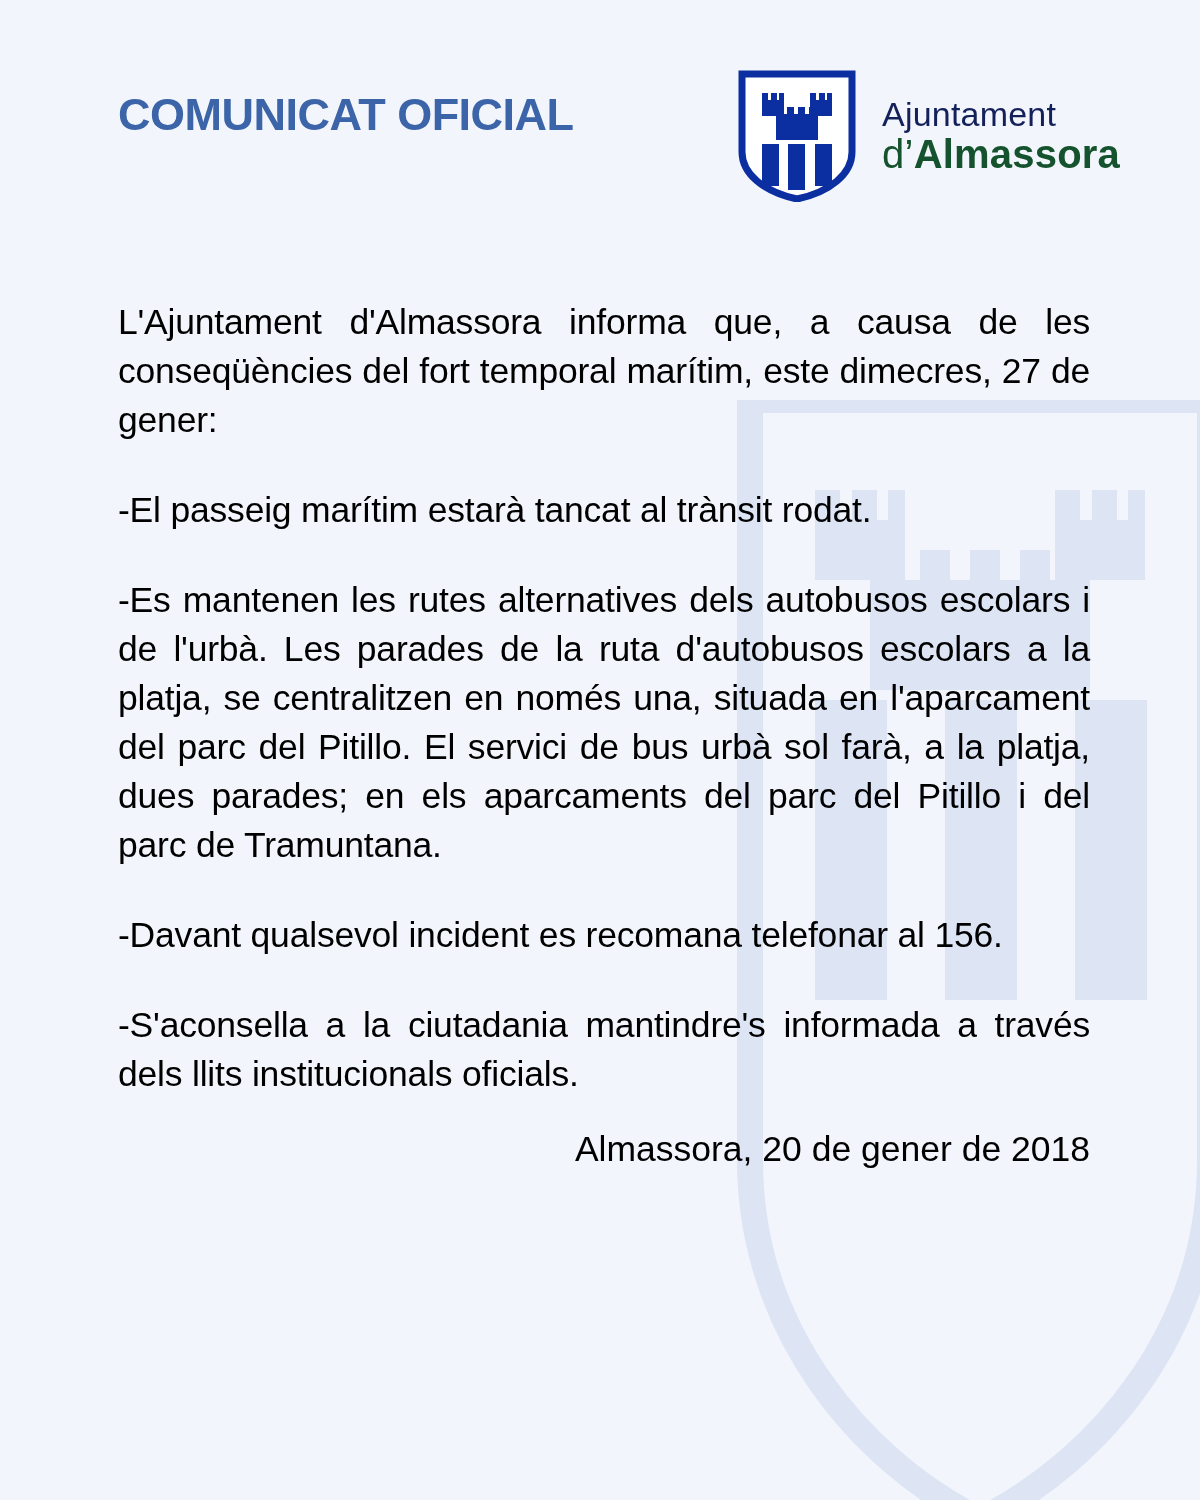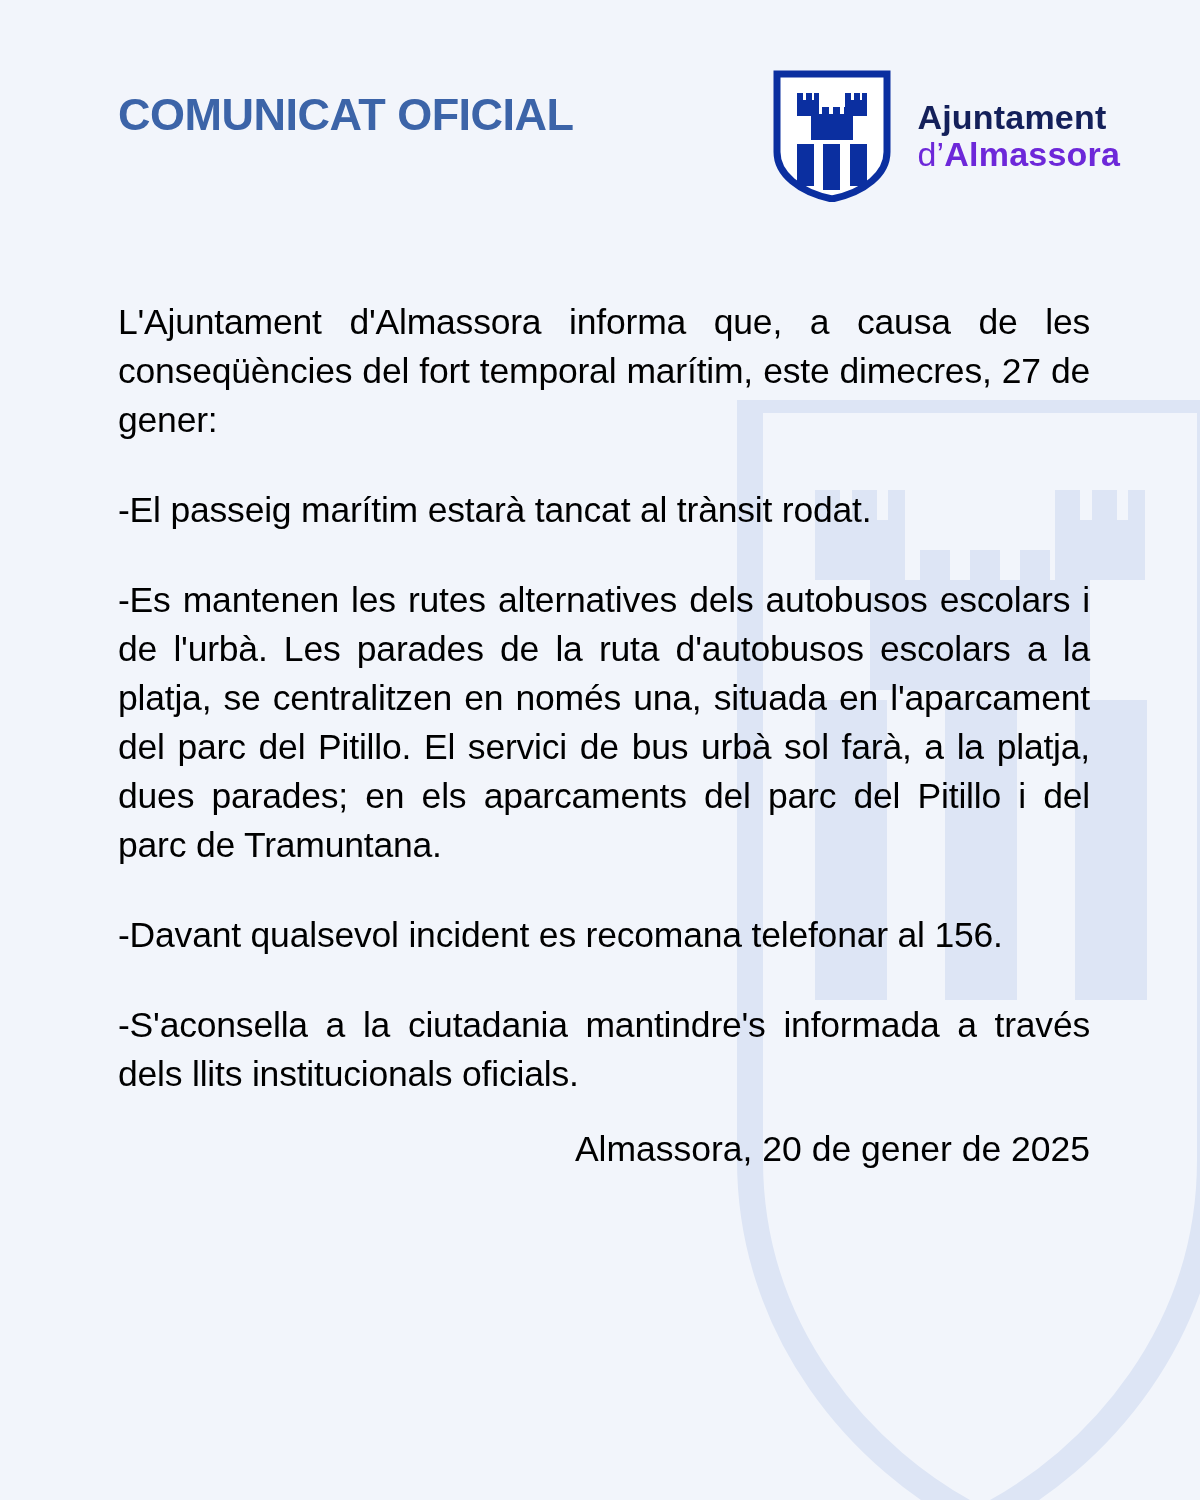--- a/index.html
+++ b/index.html
@@ -55,26 +55,26 @@
   .brand-shield { width: 118px; height: 132px; display: block; }
   .brand-text {
     display: flex;
     flex-direction: column;
     justify-content: center;
     line-height: 1.08;
   }
   .brand-line1 {
     font-size: 34px;
     color: #14205a;
-    font-weight: bold;
+    font-weight: normal;
     letter-spacing: 0.2px;
   }
   .brand-line2 {
-    font-size: 34px;
-    color: #6d28d9;
+    font-size: 40px;
+    color: #14532d;
     font-weight: normal;
     letter-spacing: 0.2px;
     white-space: nowrap;
   }
   .brand-line2 b { font-weight: bold; }
 
   
   .content {
     position: relative;
     z-index: 2;
@@ -168,13 +168,13 @@
 </div>
 
 <div class="content">
   <p class="para">L'Ajuntament d'Almassora informa que, a causa de les conseqüències del fort temporal marítim, este dimecres, 27 de gener:</p>
   <p class="para">-El passeig marítim estarà tancat al trànsit rodat.</p>
   <p class="para">-Es mantenen les rutes alternatives dels autobusos escolars i de l'urbà. Les parades de la ruta d'autobusos escolars a la platja, se centralitzen en només una, situada en l'aparcament del parc del Pitillo. El servici de bus urbà sol farà, a la platja, dues parades; en els aparcaments del parc del Pitillo i del parc de Tramuntana.</p>
   <p class="para">-Davant qualsevol incident es recomana telefonar al 156.</p>
   <p class="para">-S'aconsella a la ciutadania mantindre's informada a través dels llits institucionals oficials.</p>
 </div>
 
-<div class="signature">Almassora, 20 de gener de 2025</div>
+<div class="signature">Almassora, 20 de gener de 2018</div>
 
 </body></html>

